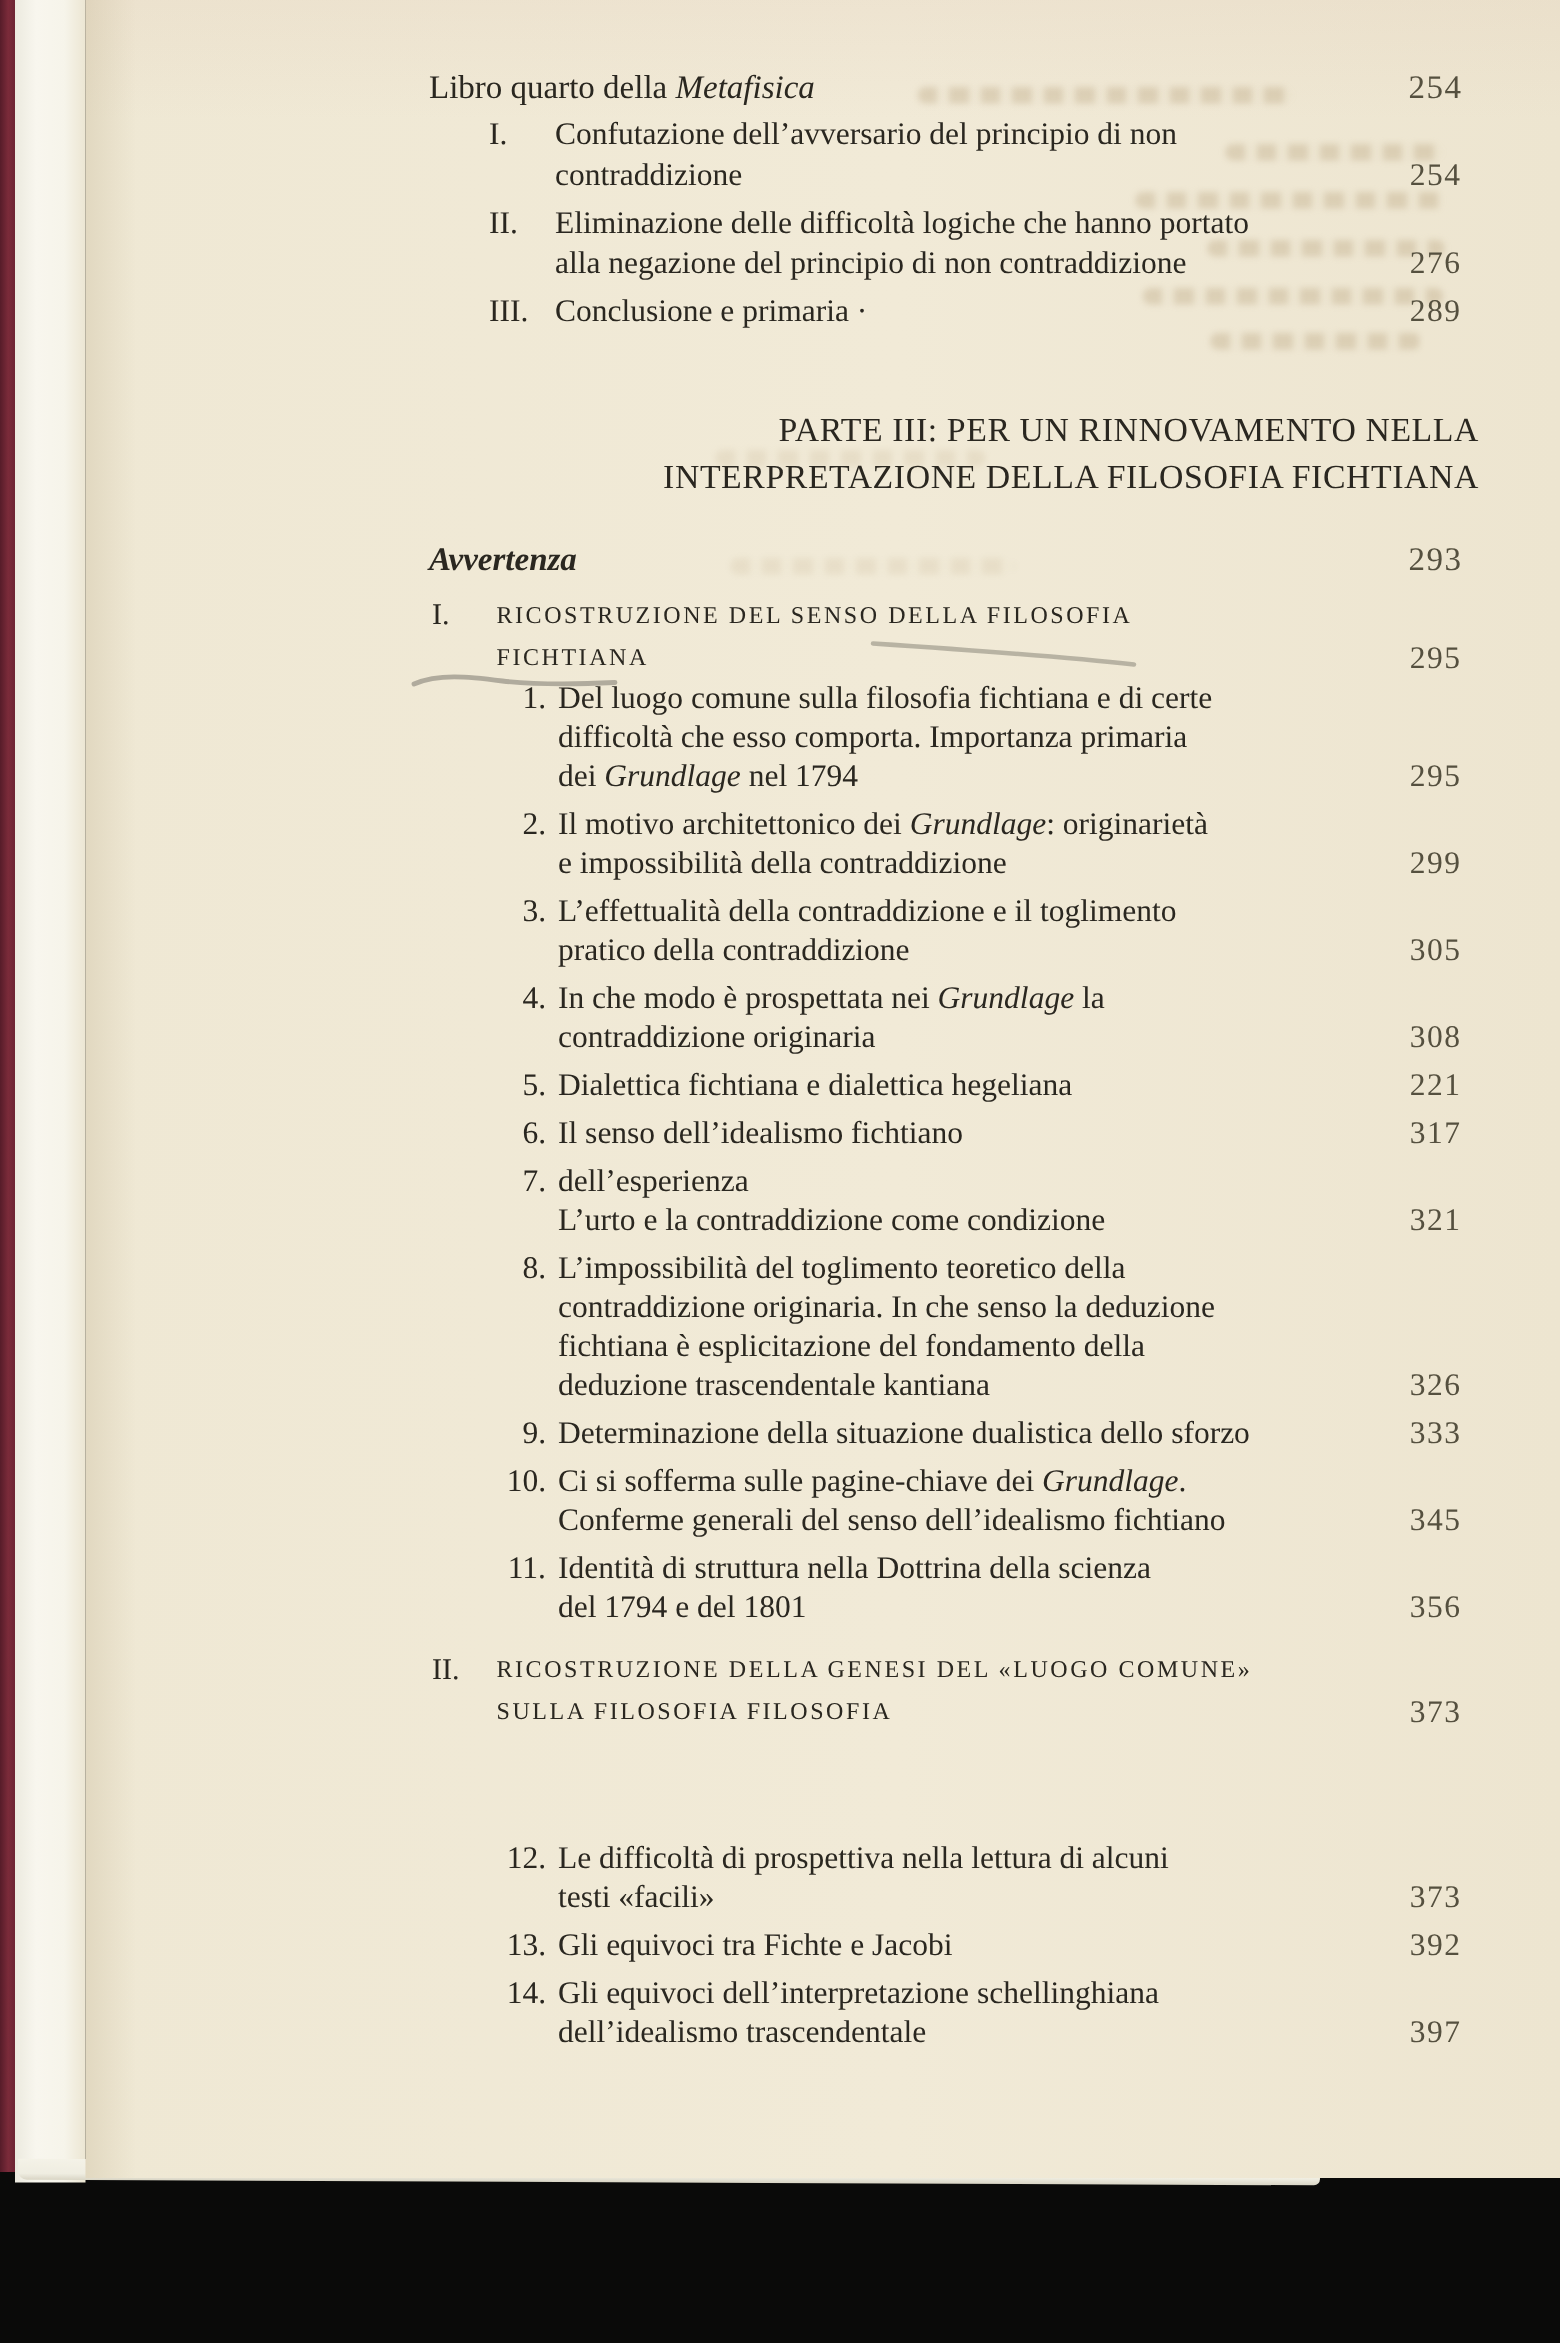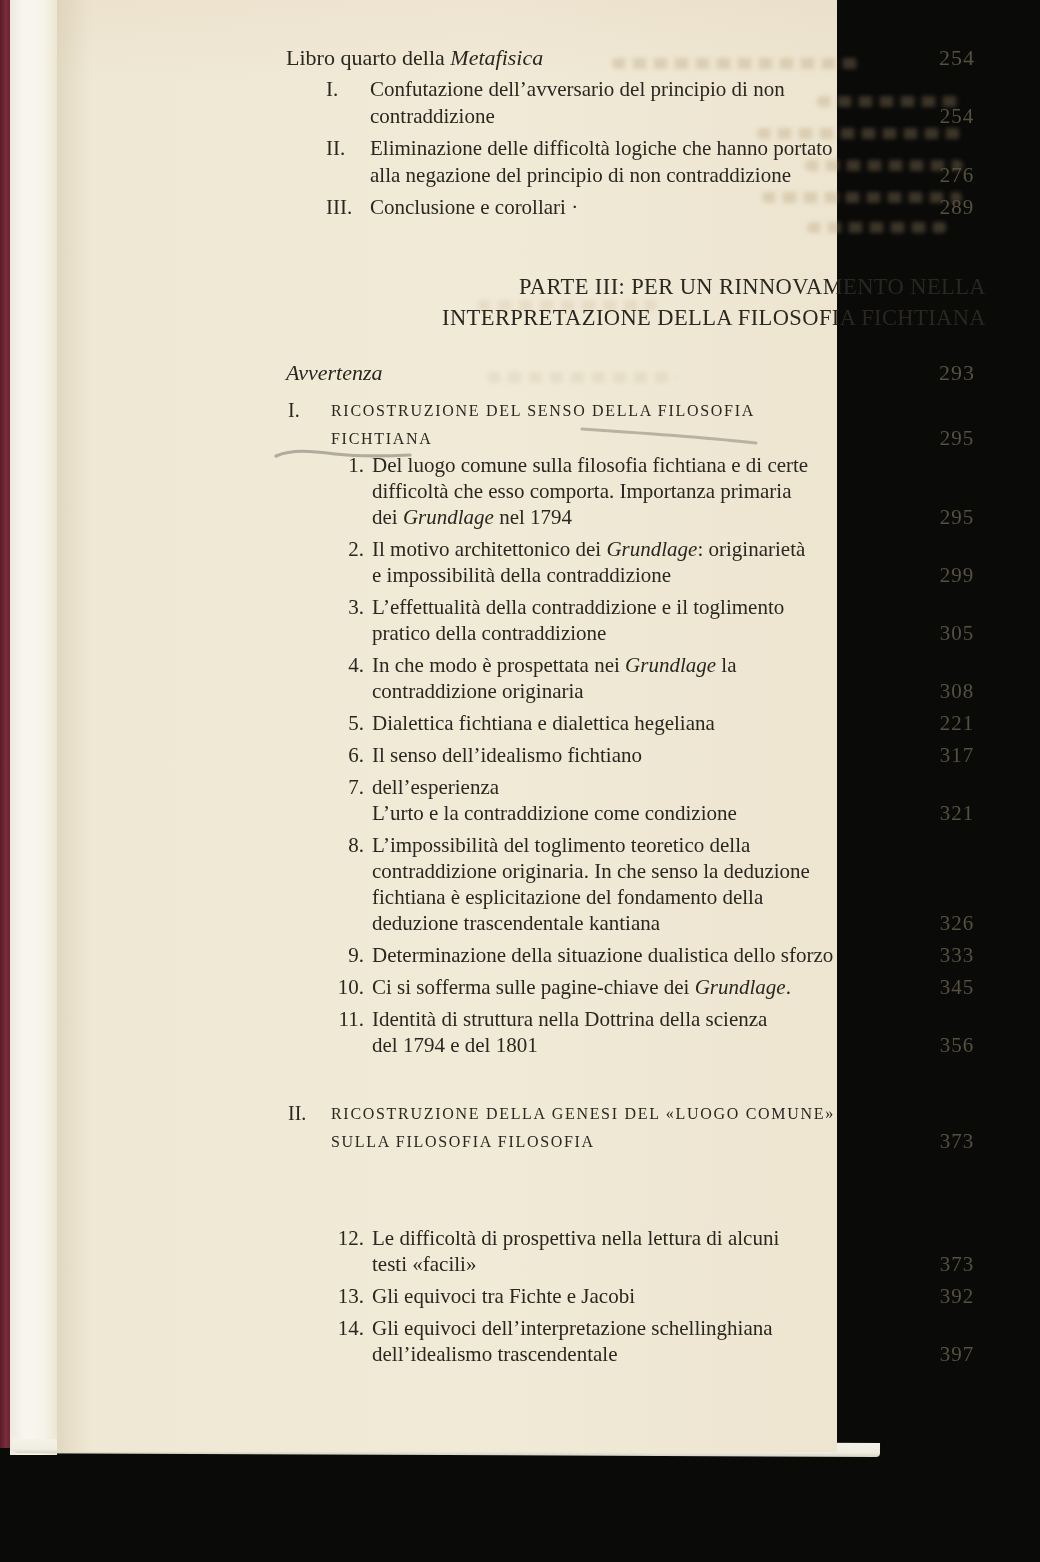--- a/index.html
+++ b/index.html
@@ -20,21 +20,21 @@
     background:linear-gradient(90deg,#eceadf 0%,#f8f6ee 30%,#f6f4ea 70%,#ece6d3 100%);
   }
   .bottom-edge{
     position:absolute;left:12px;top:1441px;width:868px;height:14px;
     background:linear-gradient(180deg,#f4f2e7 0%,#efede1 70%,#d9d5c5 100%);
     transform:rotate(0.25deg);
     border-radius:0 0 4px 6px;
   }
   
   .page{
-    position:absolute;left:57px;top:0;width:780px;height:1452px;
+    position:absolute;left:57px;top:0;width:983px;height:1452px;
     background:
       linear-gradient(90deg,rgba(196,182,150,0.32) 0px,rgba(196,182,150,0) 34px),
       linear-gradient(180deg,rgba(222,198,178,0.18) 0px,rgba(222,198,178,0) 80px),
       linear-gradient(90deg,#efe8d4 0%,#f1ead7 55%,#ede5d0 100%);
   }
   .content{
     position:absolute;left:229px;top:0;width:700px;
     color:#2a2720;
     font-size:21px;line-height:26px;
   }
@@ -53,21 +53,21 @@
   .b-front{top:44px;}
   .b-front .title-entry{margin-bottom:13px;font-size:22px;line-height:30px;}
   .b-front .entry{line-height:27px;margin-bottom:5px;}
   .b-front .num{margin-left:40px;width:44px;}
 
   
   .b-part{top:271px;text-align:right;font-size:22.5px;line-height:31px;letter-spacing:0.4px;}
 
   
   .b-avv{top:359px;font-size:22px;line-height:28px;}
-  .b-avv .avv-title{font-style:italic;}
+  .b-avv .avv-title{font-style:italic;font-weight:bold;}
 
   
   .sec{line-height:27.5px;}
   .sec .num{width:43px;padding-left:2px;font-size:20px;}
   .sec .line{font-size:16px;letter-spacing:1.7px;}
   .b-sec1{top:397px;}
   .b-sec2{top:1100px;}
 
   
   .ch .entry{margin-bottom:6px;}
@@ -126,21 +126,21 @@
         <div class="num">II.</div>
         <div class="lines">
           <div class="line"><span>Eliminazione delle difficoltà logiche che hanno portato</span></div>
           <div class="line"><span>alla negazione del principio di non contraddizione</span></div>
         </div>
         <div class="pg">276</div>
       </div>
       <div class="entry">
         <div class="num">III.</div>
         <div class="lines">
-          <div class="line"><span>Conclusione e corollari  ·</span></div>
+          <div class="line"><span>Conclusione e primaria  ·</span></div>
         </div>
         <div class="pg">289</div>
       </div>
     </div>
 
     <div class="block b-part">
       <div class="line">PARTE III: PER UN RINNOVAMENTO NELLA</div>
       <div class="line">INTERPRETAZIONE DELLA FILOSOFIA FICHTIANA</div>
     </div>
 
@@ -234,20 +234,21 @@
         <div class="num">9.</div>
         <div class="lines">
           <div class="line"><span>Determinazione della situazione dualistica dello sforzo</span></div>
         </div>
         <div class="pg">333</div>
       </div>
       <div class="entry">
         <div class="num">10.</div>
         <div class="lines">
           <div class="line"><span>Ci si sofferma sulle pagine-chiave dei </span><em>Grundlage</em><span>.</span></div>
+          <div class="line"><span>Conferme generali del senso dell’idealismo fichtiano</span></div>
         </div>
         <div class="pg">345</div>
       </div>
       <div class="entry">
         <div class="num">11.</div>
         <div class="lines">
           <div class="line"><span>Identità di struttura nella Dottrina della scienza</span></div>
           <div class="line"><span>del 1794 e del 1801</span></div>
         </div>
         <div class="pg">356</div>

